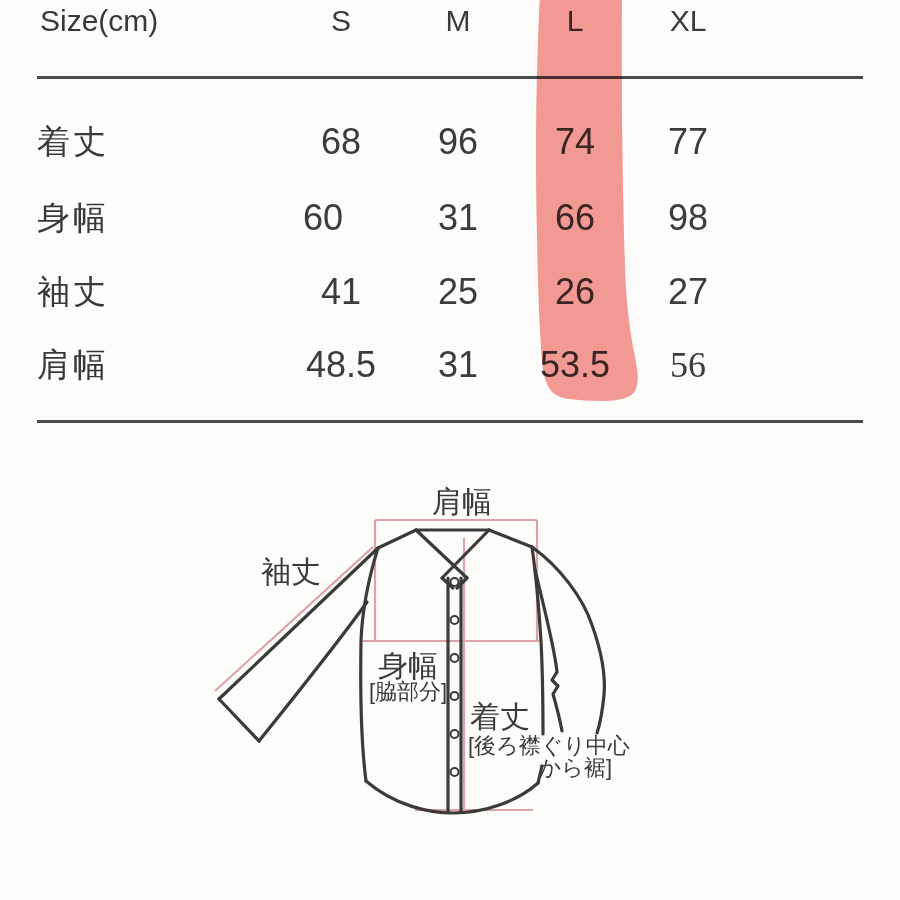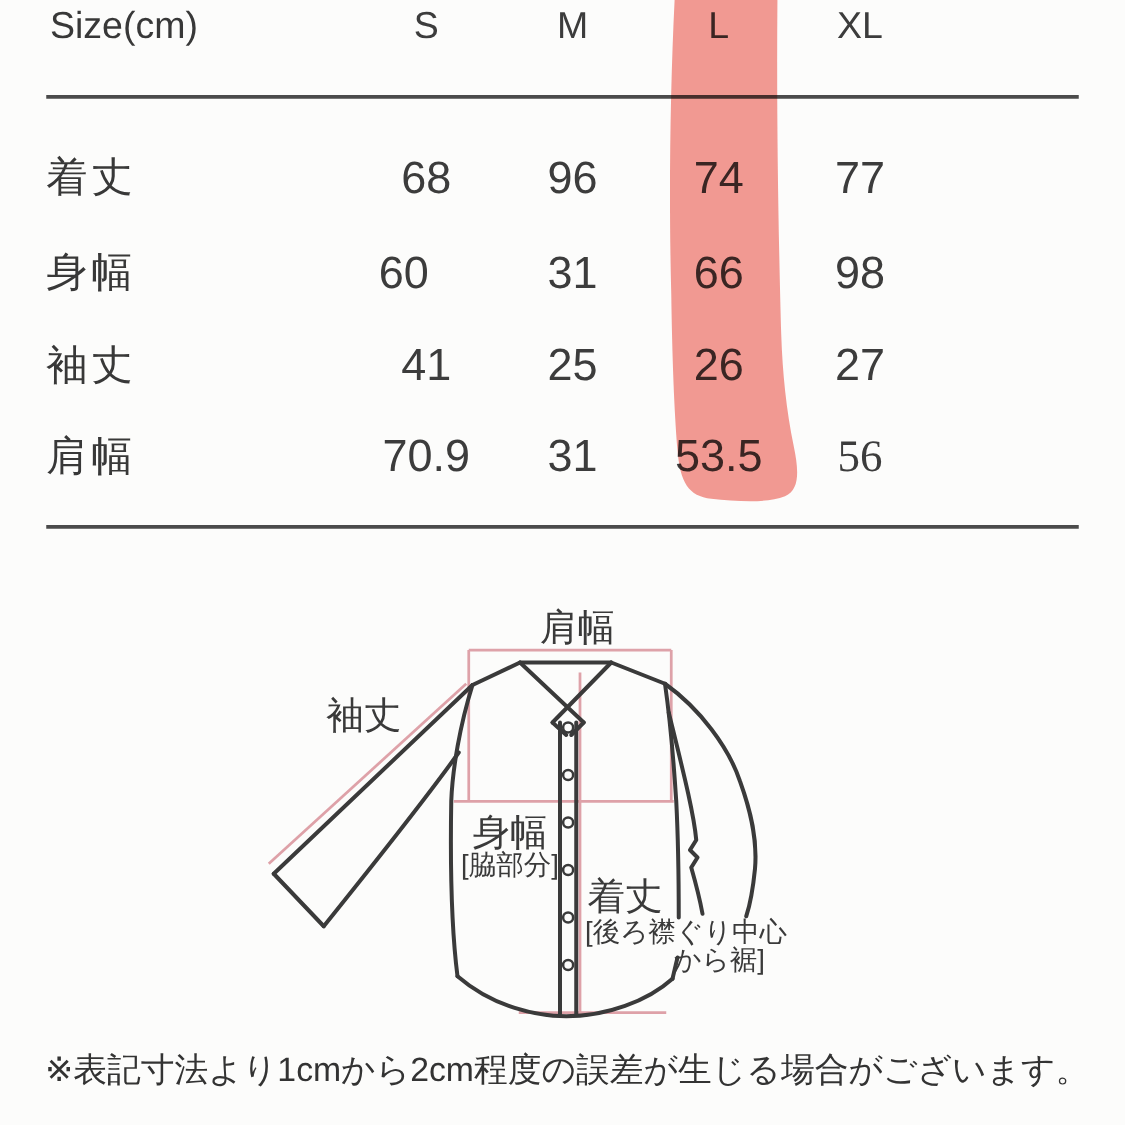--- a/index.html
+++ b/index.html
@@ -70,21 +70,21 @@
     <div class="tcell" style="left:575px; top:198px;">66</div>
     <div class="tcell" style="left:688px; top:198px;">98</div>
 
     <div class="rowlabel" style="top:272px;">袖丈</div>
     <div class="tcell" style="left:341px; top:272px;">41</div>
     <div class="tcell" style="left:458px; top:272px;">25</div>
     <div class="tcell" style="left:575px; top:272px;">26</div>
     <div class="tcell" style="left:688px; top:272px;">27</div>
 
     <div class="rowlabel" style="top:345px;">肩幅</div>
-    <div class="tcell" style="left:341px; top:345px;">70.9</div>
+    <div class="tcell" style="left:341px; top:345px;">48.5</div>
     <div class="tcell" style="left:458px; top:345px;">31</div>
     <div class="tcell" style="left:575px; top:345px;">53.5</div>
     <div class="tcell" style="left:688px; top:345px;font-family:Liberation Serif, serif;">56</div>
 
     <div class="rule" style="top:420px;"></div>
   </div>
 
   <svg class="marker" viewBox="0 0 900 440">
     <path d="M540,-6
              C536,70 535,160 537,235
@@ -144,15 +144,14 @@
 
     <text class="dlabel" x="462" y="512" text-anchor="middle">肩幅</text>
     <text class="dlabel" x="291" y="582" text-anchor="middle">袖丈</text>
     <text class="dlabel" x="408" y="676" text-anchor="middle">身幅</text>
     <text class="dnote" x="408" y="699" text-anchor="middle">[脇部分]</text>
     <text class="dlabel" x="500" y="727" text-anchor="middle">着丈</text>
     <text class="dnote" x="468" y="753" text-anchor="start">[後ろ襟ぐり中心</text>
     <text class="dnote" x="612" y="775" text-anchor="end">から裾]</text>
   </svg>
 
-  <div class="footnote">※表記寸法より1cmから2cm程度の誤差が生じる場合がございます。</div>
 
 </div>
 
 </body></html>

